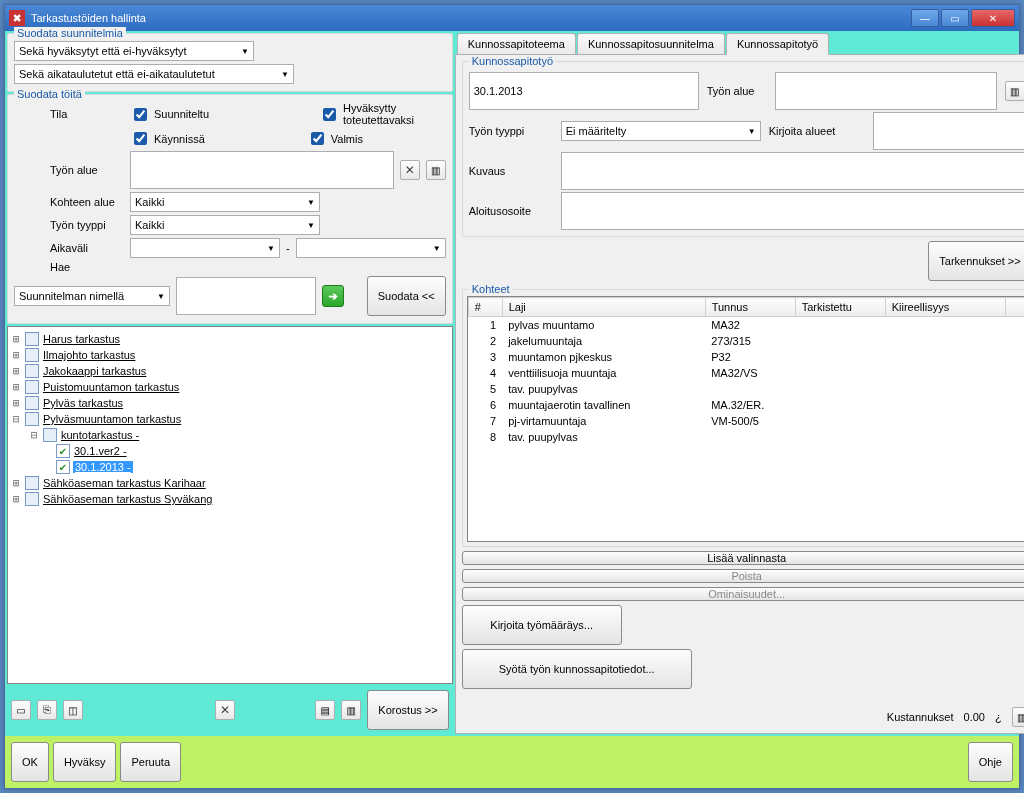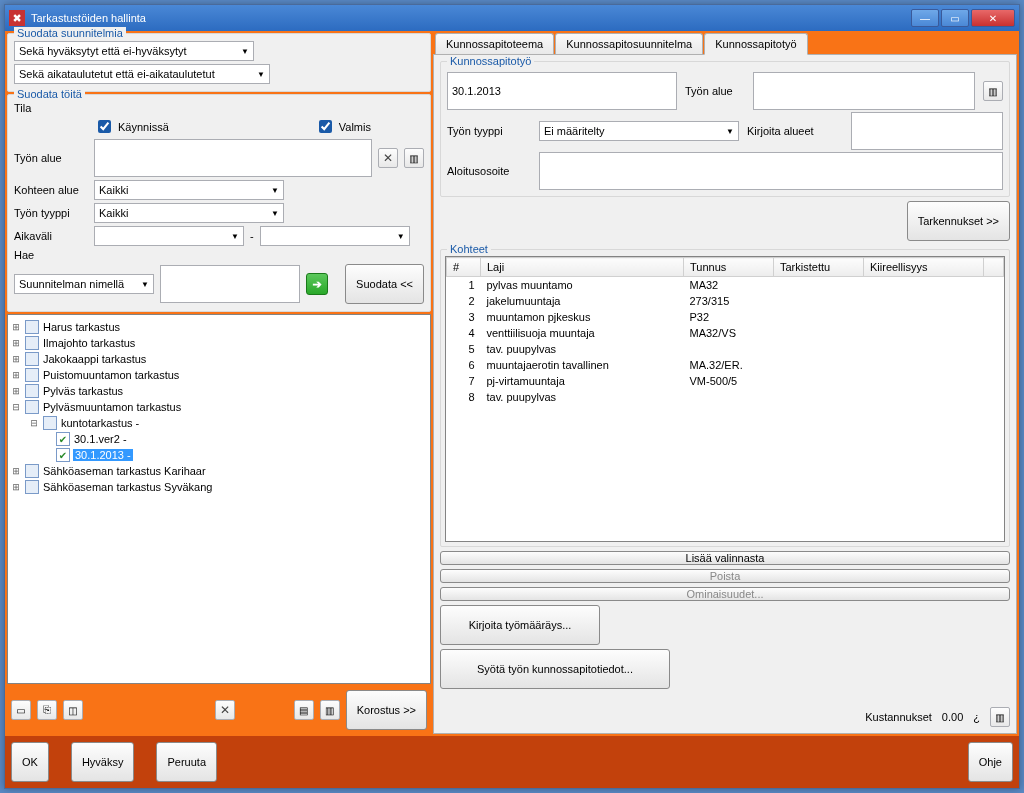--- a/index.html
+++ b/index.html
@@ -5,46 +5,46 @@
 * { box-sizing: border-box; font-family: "Segoe UI", Tahoma, sans-serif; font-size: 11px; }
 body { margin: 0; background: #5a8ac6; padding: 4px; }
 .window { width: 1016px; height: 785px; background: #fff; border: 1px solid #4a6a9a; box-shadow: 0 0 8px rgba(0,0,0,0.3); display: flex; flex-direction: column; }
 .titlebar { height: 26px; background: linear-gradient(#4a88d6, #2c6bc0); display: flex; align-items: center; padding: 0 4px; color: #fff; }
 .titlebar .icon { width: 16px; height: 16px; background: #c83232; margin-right: 6px; display: flex; align-items: center; justify-content: center; }
 .titlebar .title { flex: 1; }
 .winbtns { display: flex; gap: 2px; }
 .winbtn { width: 28px; height: 18px; border: 1px solid #3a5a9a; border-radius: 2px; display: flex; align-items: center; justify-content: center; font-size: 10px; }
 .winbtn.min, .winbtn.max { background: linear-gradient(#6fa8e8, #4a88d6); color: #fff; }
 .winbtn.close { width: 44px; background: linear-gradient(#e86868, #c83030); color: #fff; }
-.content { flex: 1; display: flex; background: #f97316; padding: 2px; gap: 2px; }
+.content { flex: 1; display: flex; background: #5eead4; padding: 2px; gap: 2px; }
 .left { width: 470px; display: flex; flex-direction: column; gap: 2px; }
 .right { flex: 1; display: flex; flex-direction: column; }
 .group { border: 1px solid #d8d8d8; border-radius: 2px; padding: 4px 6px; background: #f0f0f0; position: relative; }
 .group-title { position: absolute; top: -7px; left: 6px; background: #f0f0f0; padding: 0 3px; color: #1a5aa8; }
 .row { display: flex; align-items: center; gap: 6px; margin: 3px 0; }
-.row label { min-width: 74px; color: #000; }
+.row label { min-width: 74px; color: #000; margin-left: 36px; }
 select, input[type=text] { height: 38px; border: 1px solid #abadb3; background: #fff; padding: 8px 4px; }
 .combo-wide { width: 240px; height: 20px; border: 1px solid #abadb3; background: #fff; display: flex; align-items: center; justify-content: space-between; padding: 0 4px; }
 .combo-wide .arrow { font-size: 8px; }
 .chk { display: flex; align-items: center; gap: 4px; }
 .chk input { accent-color: #1a5aa8; }
 .iconbtn { width: 20px; height: 20px; border: 1px solid #abadb3; background: linear-gradient(#fdfdfd,#e8e8e8); display: flex; align-items: center; justify-content: center; font-size: 10px; border-radius: 2px; }
 .btn { height: 40px; padding: 0 10px; border: 1px solid #8a8a8a; border-radius: 3px; background: linear-gradient(#fdfdfd,#e4e4e4); display: flex; align-items: center; justify-content: center; }
 .btn:disabled, .btn.disabled { color: #888; }
 .tree { flex: 1; background: #fff; border: 1px solid #838383; overflow: auto; padding: 4px 2px; }
 .tree-item { display: flex; align-items: center; gap: 3px; padding: 1px 0; white-space: nowrap; }
 .expander { width: 12px; text-align: center; color: #666; font-size: 9px; cursor: pointer; }
 .ticon { width: 14px; height: 14px; display: inline-flex; align-items: center; justify-content: center; font-size: 10px; }
 .ticon.grid { background: #e6eef8; border: 1px solid #7a9ac8; }
 .ticon.check { background: #fff; border: 1px solid #7a9ac8; color: #2a8a2a; }
 .tree-item.sel span.lbl { background: #3399ff; color: #fff; padding: 0 2px; }
-.lbl { padding: 0 1px; }
+.lbl { padding: 0 1px; text-decoration: underline; }
 .bottom-left { display: flex; align-items: center; gap: 6px; padding: 4px; }
 .bottom-left .spacer { flex: 1; }
-.footer { display: flex; gap: 22px; padding: 6px; background: #c2410c; }
+.footer { display: flex; gap: 4px; padding: 6px; background: #bef264; }
 .footer .spacer { flex: 1; }
 .tabs { display: flex; gap: 1px; padding-left: 2px; }
 .tab { padding: 4px 10px; border: 1px solid #b0b0b0; border-bottom: none; background: linear-gradient(#fafafa,#e8e8e8); border-radius: 3px 3px 0 0; }
 .tab.active { background: #f0f0f0; border-bottom: 1px solid #f0f0f0; position: relative; z-index: 1; }
 .tabpanel { flex: 1; border: 1px solid #b0b0b0; background: #f0f0f0; margin-top: -1px; padding: 6px; display: flex; flex-direction: column; }
 .grouptop { border: 1px solid #d8d8d8; border-radius: 2px; padding: 8px 6px 4px 6px; position: relative; }
 .grouptop .gt { position: absolute; top: -7px; left: 6px; background: #f0f0f0; padding: 0 3px; color: #1a5aa8; }
 .frow { display: flex; align-items: center; gap: 8px; margin: 2px 0; }
 .frow label { min-width: 84px; }
 .spacer-flex { flex: 1; }
@@ -77,35 +77,45 @@
     <div class="left">
       <div class="group">
         <div class="group-title">Suodata suunnitelmia</div>
         <div class="row">
           <div class="combo-wide">
             <span>Sekä hyväksytyt että ei-hyväksytyt</span>
             <span class="arrow">▼</span>
           </div>
         </div>
         <div class="row">
-          <div class="combo-wide" style="width:256px">
+          <div class="combo-wide" style="width:280px">
             <span>Sekä aikataulutetut että ei-aikataulutetut</span>
             <span class="arrow">▼</span>
           </div>
         </div>
       </div>
 
       <div class="group">
         <div class="group-title">Suodata töitä</div>
         <div class="row">
           <label>Tila</label>
+          <div style="display:flex; gap:110px; flex:1">
+            <div class="chk">
+                <input type="checkbox" checked="" style="">
+                <span>Suunniteltu</span>
+              </div>
+            <div class="chk">
+                <input type="checkbox" checked="" style="">
+                <span>Hyväksytty toteutettavaksi</span>
+              </div>
+          </div>
         </div>
         <div class="row">
           <label></label>
-          <div style="display:flex; gap:120px; flex:1">
+          <div style="display:flex; gap:76px; flex:1">
             <div class="chk">
                 <input type="checkbox" checked="" style="">
                 <span>Käynnissä</span>
               </div>
             <div class="chk" style="margin-left:26px">
                 <input type="checkbox" checked="" style="">
                 <span>Valmis</span>
               </div>
           </div>
         </div>
@@ -140,21 +150,21 @@
           <span>-</span>
           <div class="combo-wide" style="width:150px">
               <span></span>
               <span class="arrow">▼</span>
             </div>
         </div>
         <div class="row">
           <label>Hae</label>
         </div>
         <div class="row">
-          <div class="combo-wide" style="width:140px">
+          <div class="combo-wide" style="width:156px">
             <span>Suunnitelman nimellä</span>
             <span class="arrow">▼</span>
           </div>
           <input type="text" style="width: 140px;">
           <div class="go-btn">➔</div>
           <div class="spacer-flex"></div>
           <button class="btn">Suodata &lt;&lt;</button>
         </div>
       </div>
 
@@ -244,20 +254,24 @@
             <input type="text" style="flex: 1 1 0%;">
             <div class="iconbtn">▥</div>
           </div>
           <div class="frow">
             <label>Työn tyyppi</label>
             <div class="combo-wide" style="width:200px">
               <span>Ei määritelty</span>
               <span class="arrow">▼</span>
             </div>
             <label style="min-width:96px">Kirjoita alueet</label>
+            <input type="text" style="flex: 1 1 0%;">
+          </div>
+          <div class="frow">
+            <label>Kuvaus</label>
             <input type="text" style="flex: 1 1 0%;">
           </div>
           <div class="frow">
             <label>Aloitusosoite</label>
             <input type="text" style="flex: 1 1 0%;">
           </div>
         </div>
         <div style="display:flex; justify-content:flex-end; margin-top:4px">
           <button class="btn">Tarkennukset &gt;&gt;</button>
         </div>

